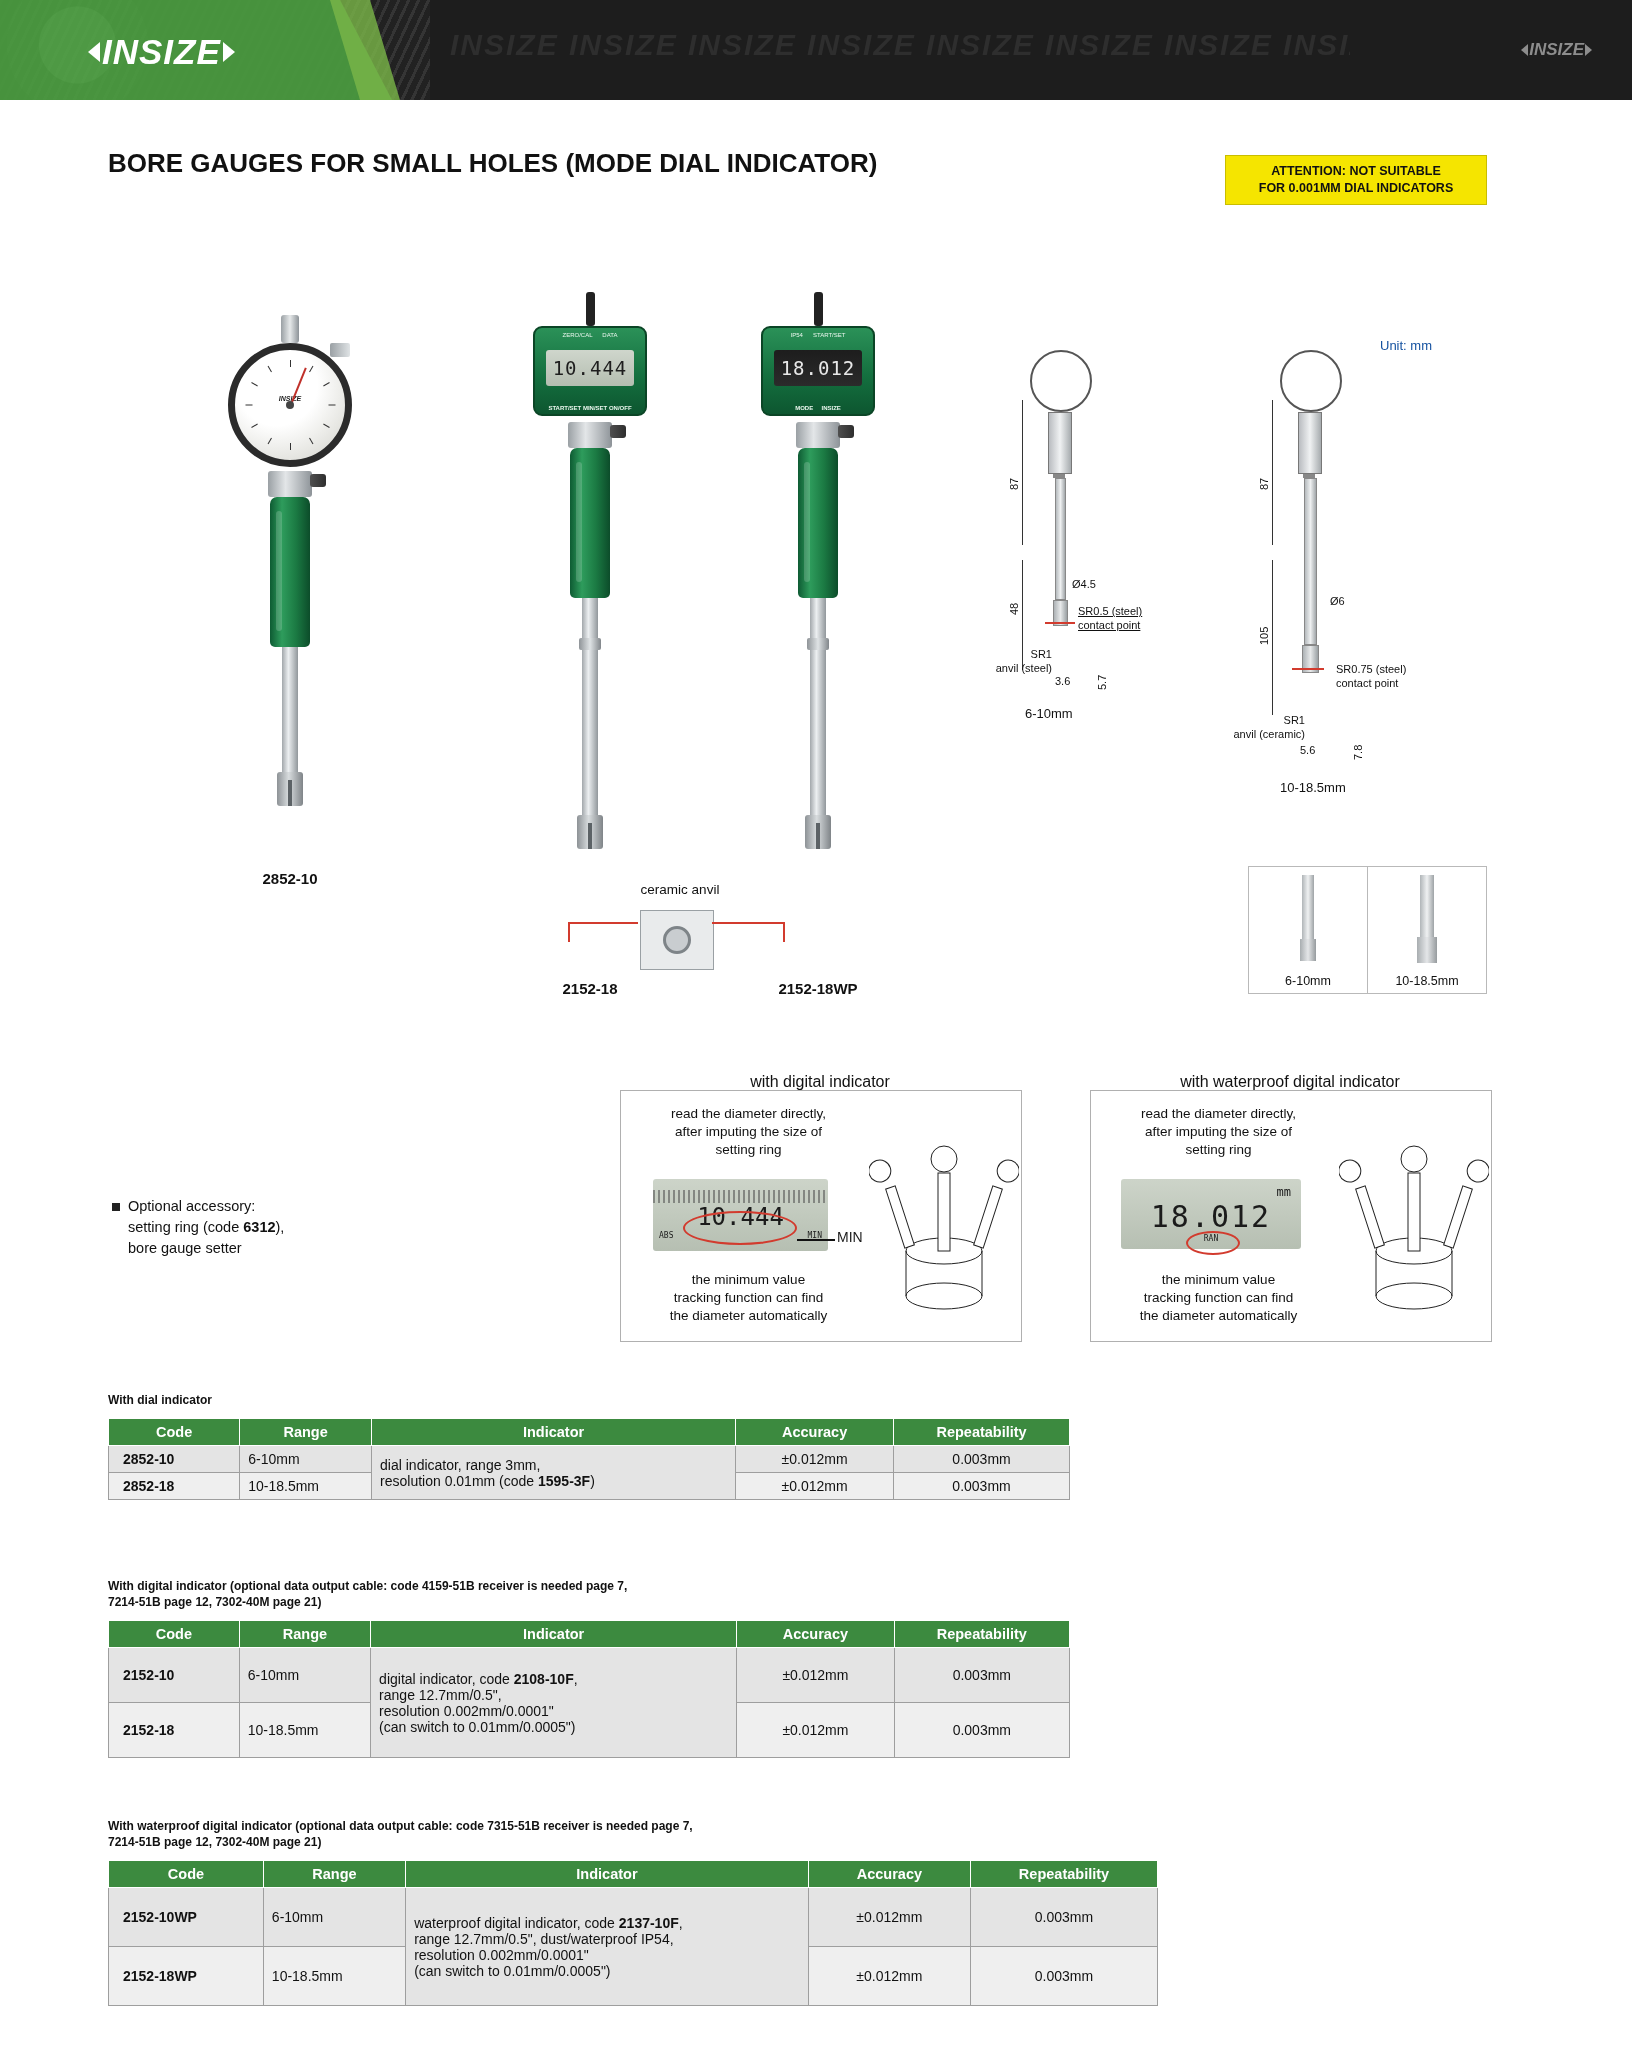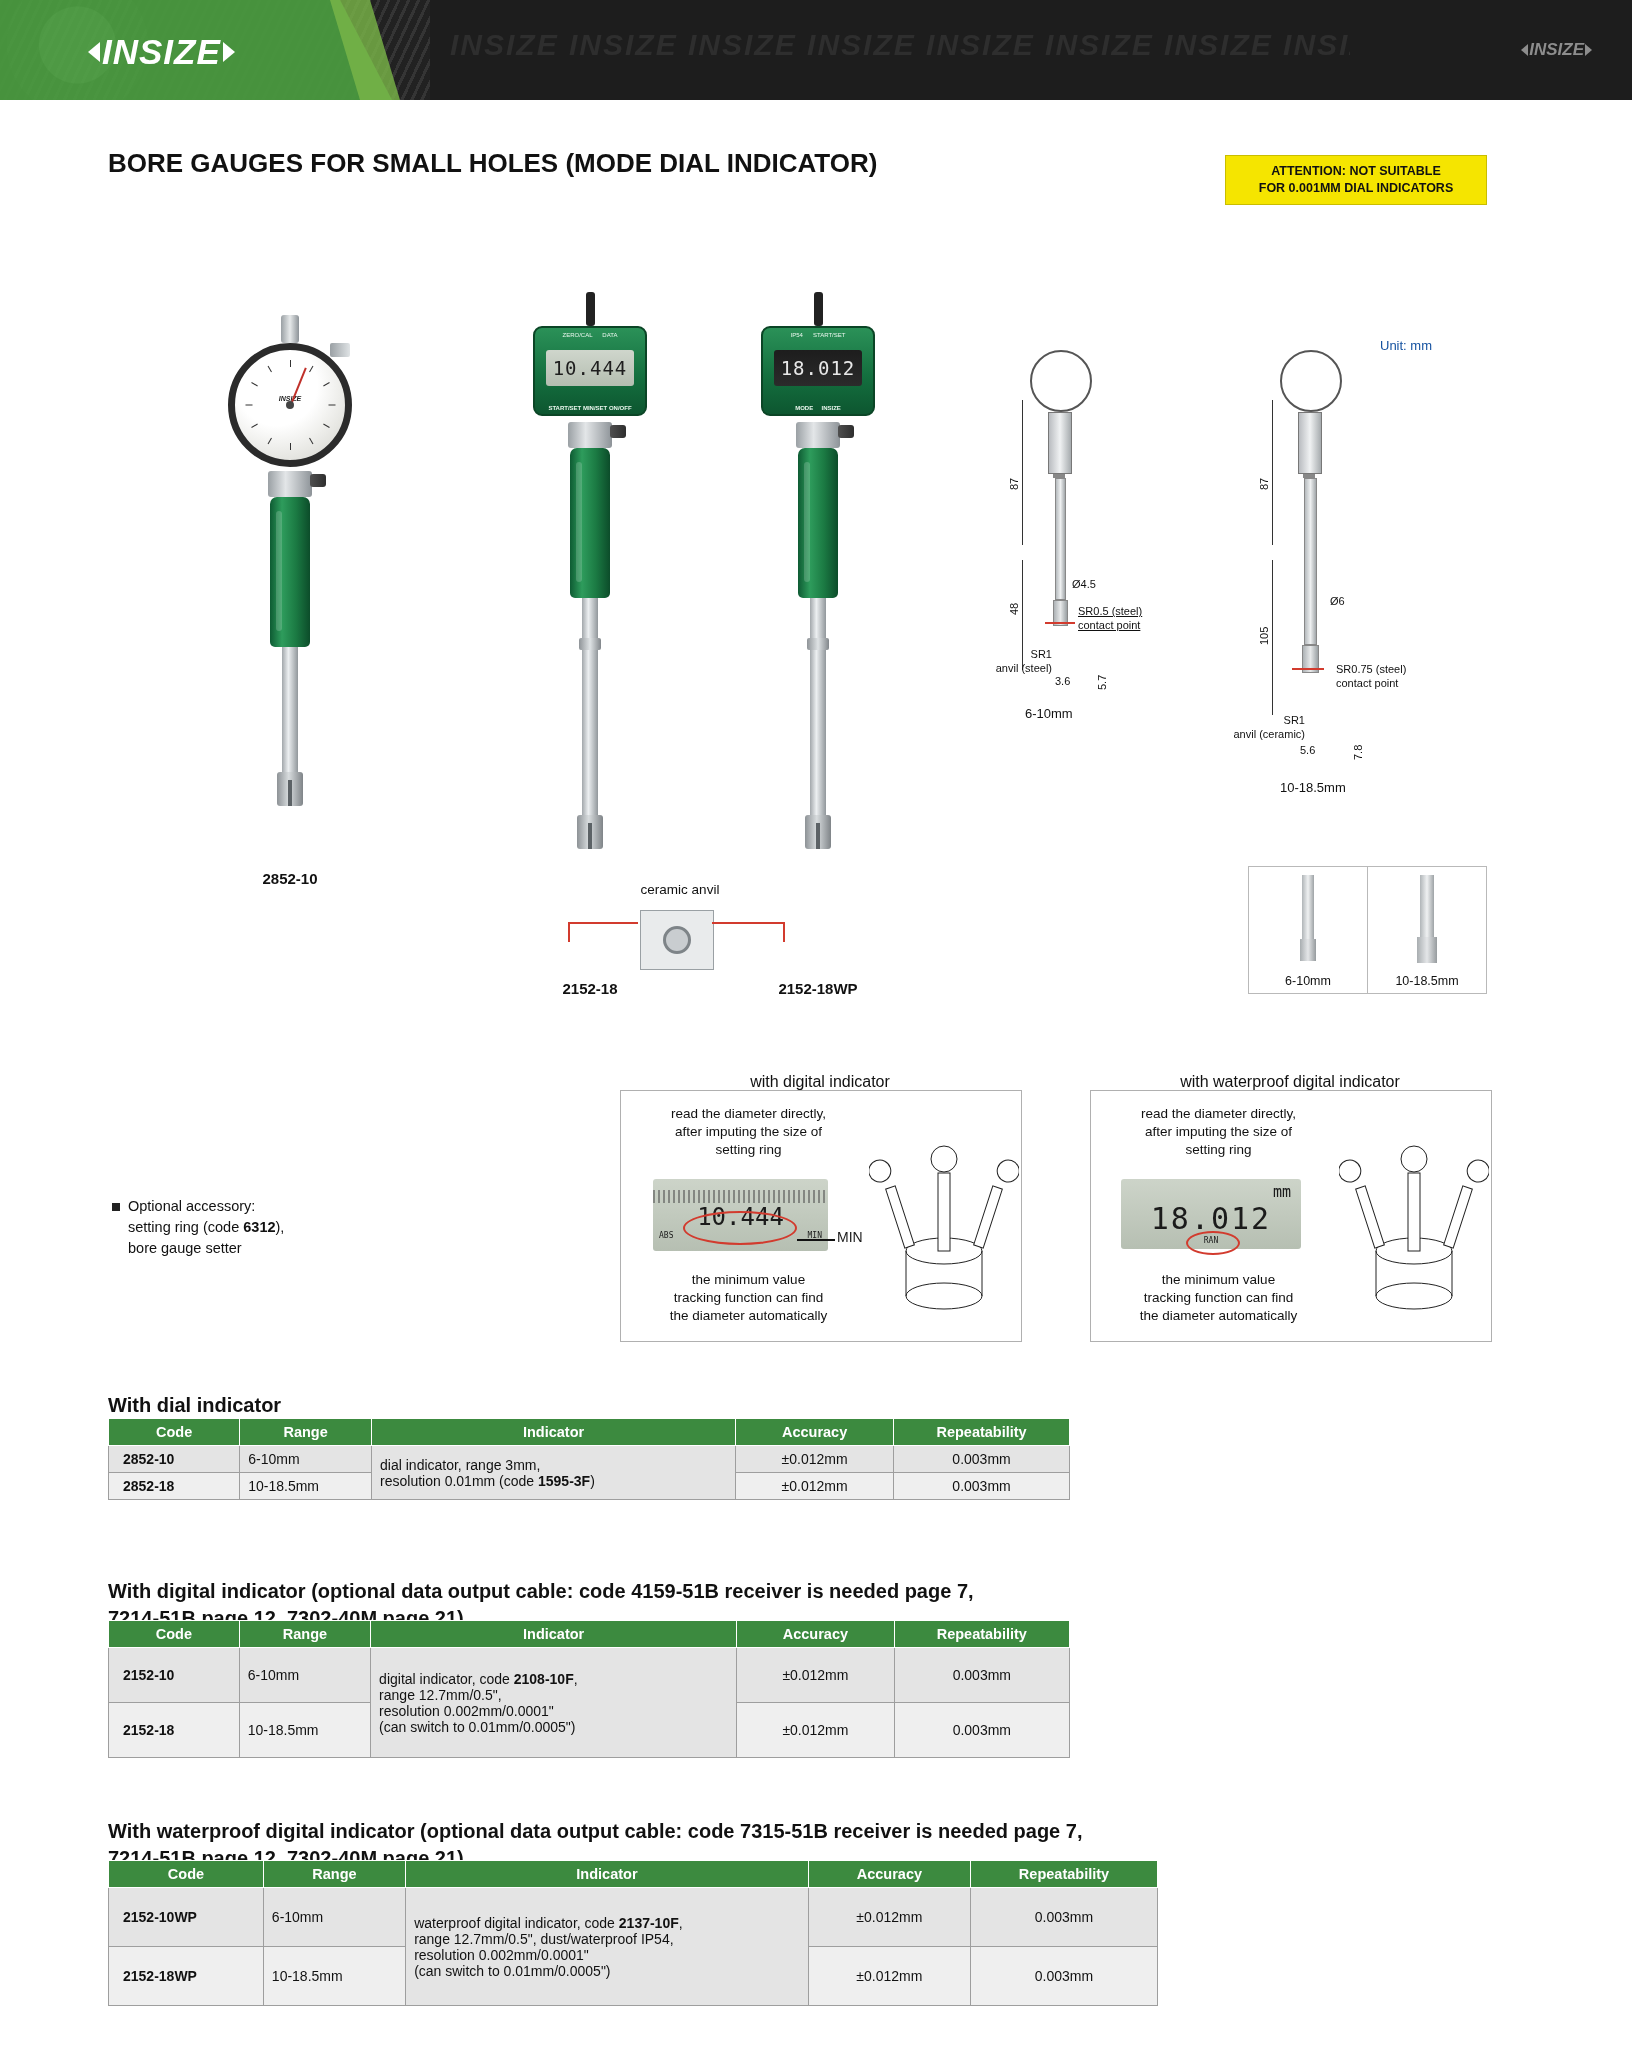--- a/index.html
+++ b/index.html
@@ -186,21 +186,21 @@
     font-family:"DejaVu Sans Mono", monospace;color:#1b1b1b;
   }
 
   
   .note{
     position:absolute;left:112px;top:1196px;width:300px;font-size:14.5px;color:#111;line-height:1.45;
   }
   .note .sq{display:inline-block;width:8px;height:8px;background:#222;margin-right:8px;vertical-align:middle;}
 
   
-  .tbl-title{position:absolute;font-size:20px;font-weight:bold;color:#111;line-height:1.35;}
+  .tbl-title{position:absolute;font-size:12px;font-weight:bold;color:#111;line-height:1.35;}
   table.spec{
     position:absolute;border-collapse:collapse;font-size:14px;color:#111;
   }
   table.spec th{
     background:#3c8a3f;color:#fff;font-weight:bold;border:1px solid #ffffff;
     padding:5px 4px;text-align:center;font-size:14.5px;
   }
   table.spec td{
     border:1px solid #9e9e9e;padding:5px 8px;background:#e4e4e4;text-align:center;
   }
@@ -429,21 +429,21 @@
 </div>
 
 <div class="panel-title" style="left:1090px;top:1073px;width:400px;">with waterproof digital indicator</div>
 <div class="panel" style="left:1090px;top:1090px;width:400px;height:250px;">
   <div class="panel-text" style="left:10px;top:14px;width:235px;">
     <div>read the diameter directly,</div>
     <div>after imputing the size of</div>
     <div>setting ring</div>
   </div>
   <div class="lcd-big" style="left:30px;top:88px;width:180px;height:70px;flex-direction:column;justify-content:center;">
-    <div style="align-self:flex-end;margin-right:10px;font-size:15px;">mm</div>
+    <div style="align-self:flex-end;margin-right:10px;font-size:12px;">mm</div>
     <div style="font-size:30px;letter-spacing:2px;">18.012</div>
     <div style="align-self:center;font-size:8px;">RAN</div>
   </div>
   <div style="position:absolute;left:95px;top:140px;width:50px;height:20px;border:2px solid #d23b2e;border-radius:50%;"></div>
   <div class="panel-text" style="left:10px;top:180px;width:235px;">
     <div>the minimum value</div>
     <div>tracking function can find</div>
     <div>the diameter automatically</div>
   </div>
   <svg width="150" height="190" style="position:absolute;left:248px;top:40px;">

